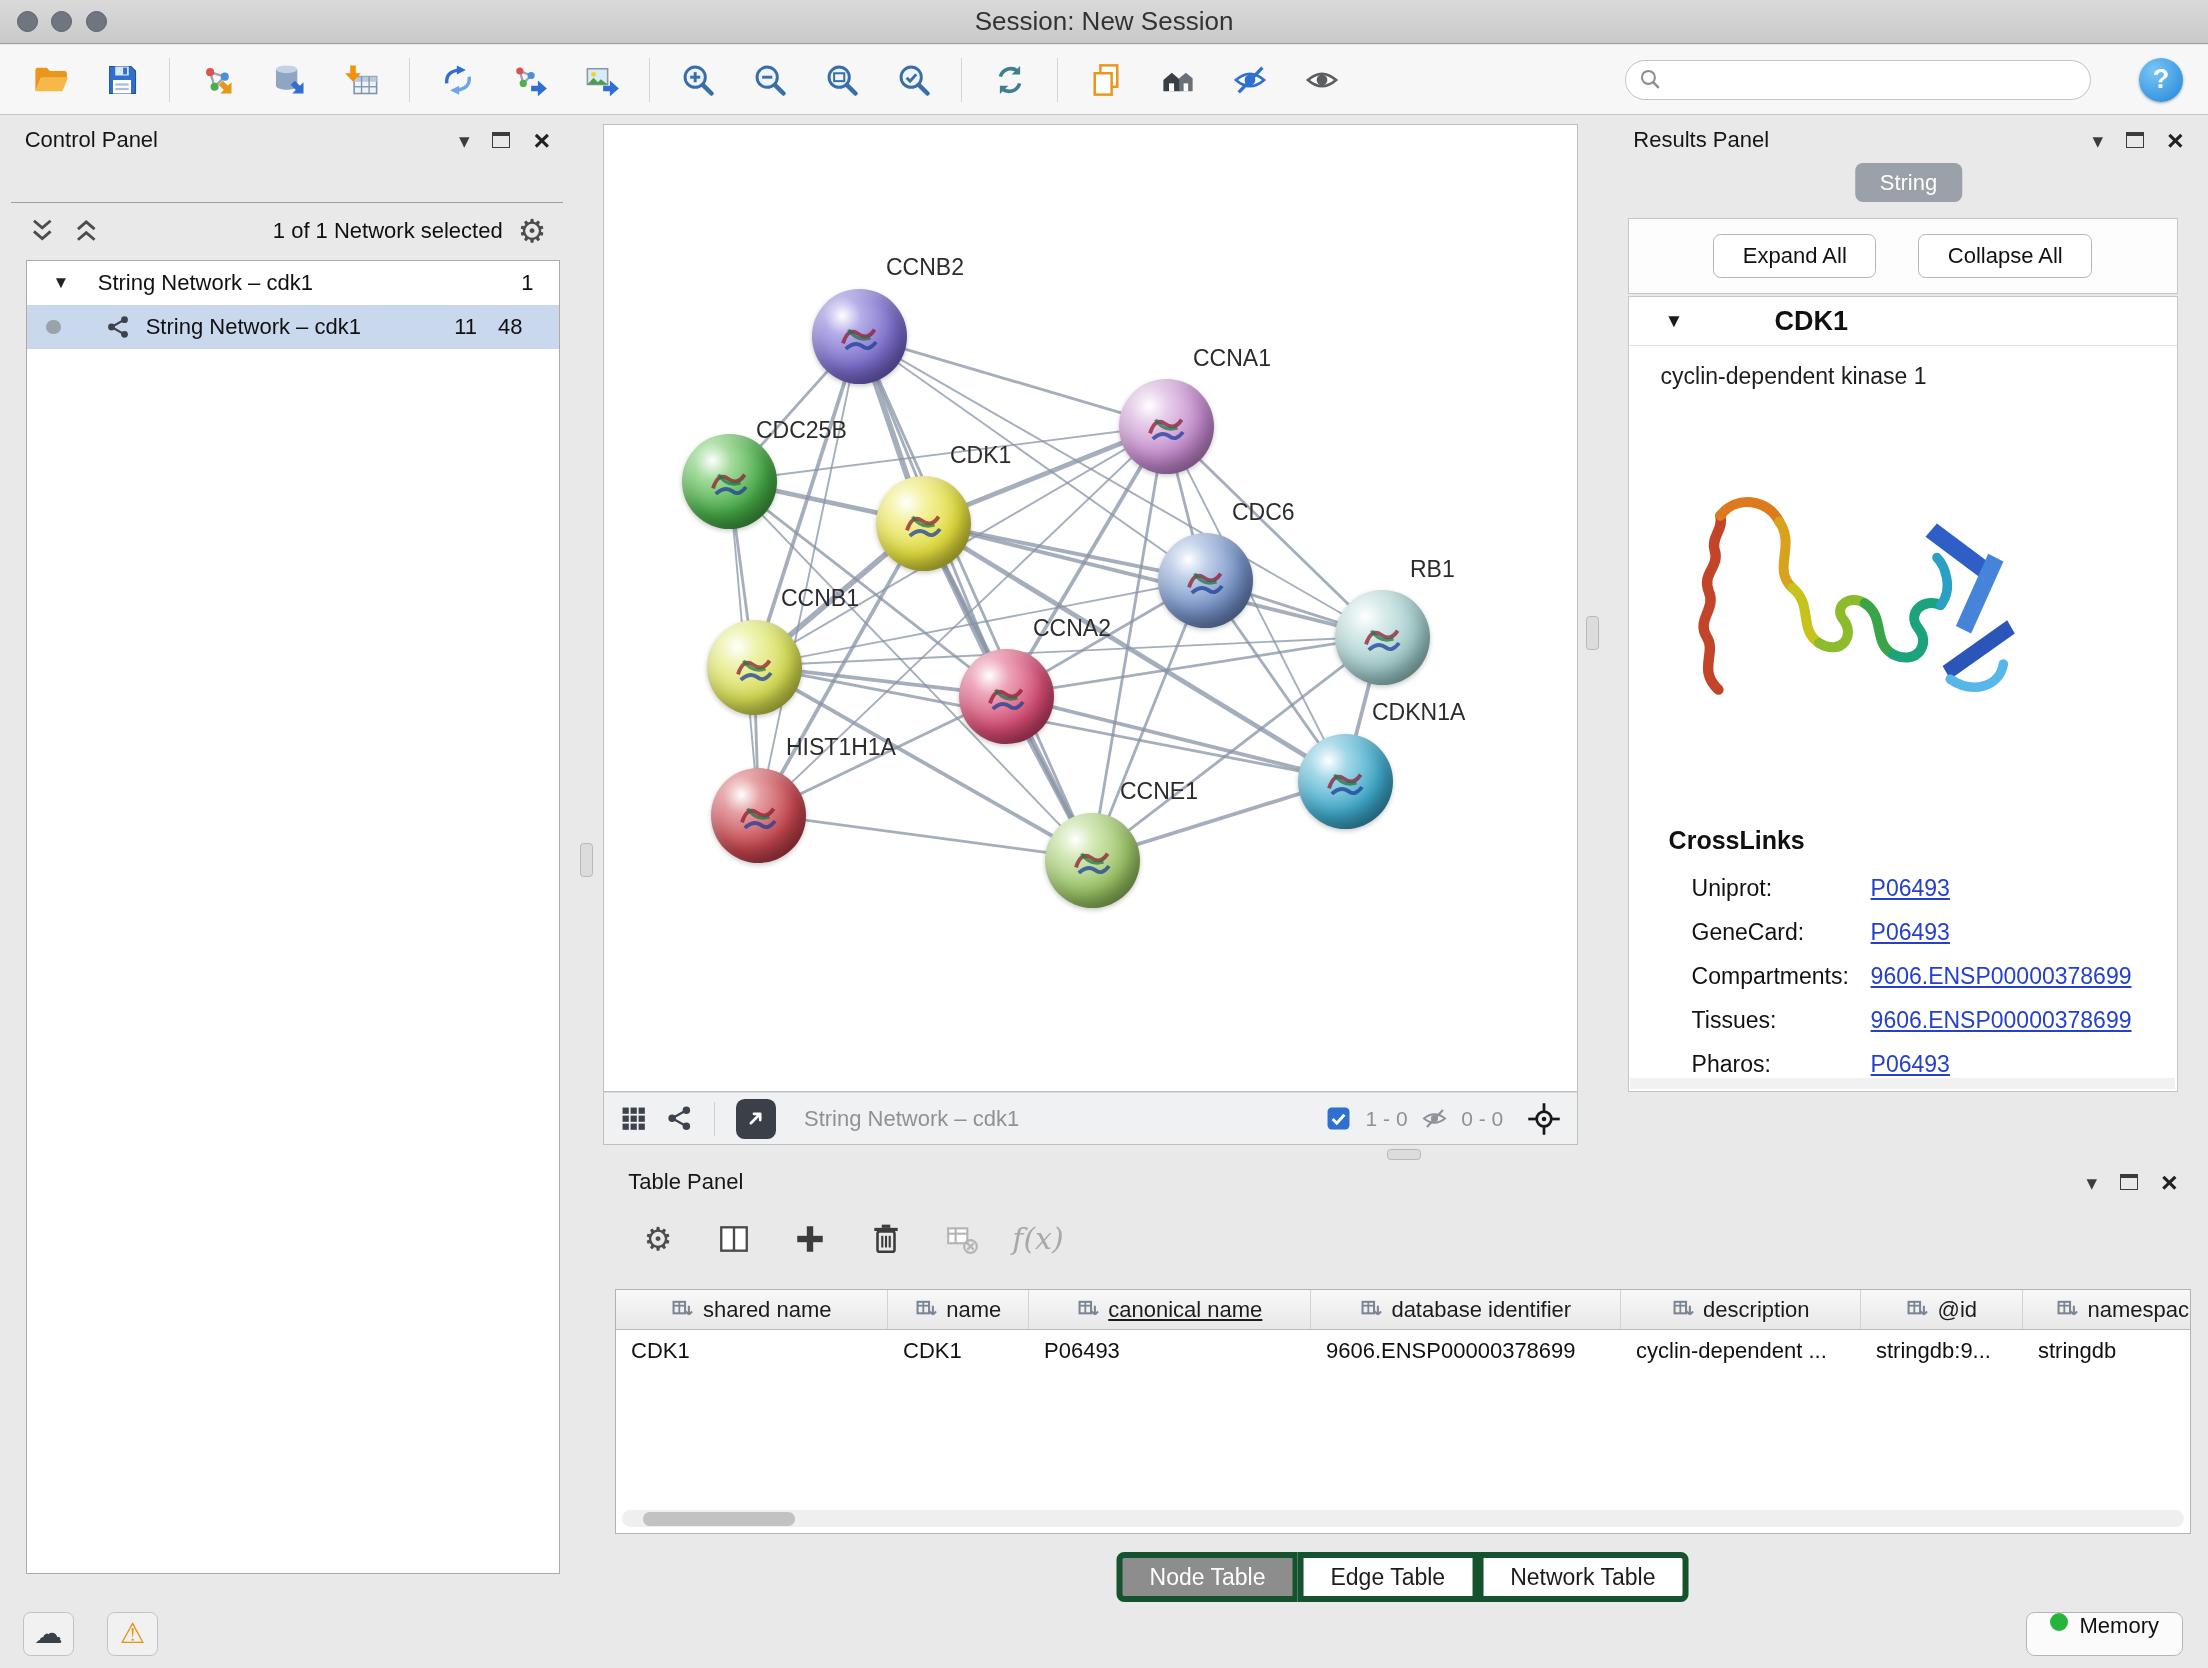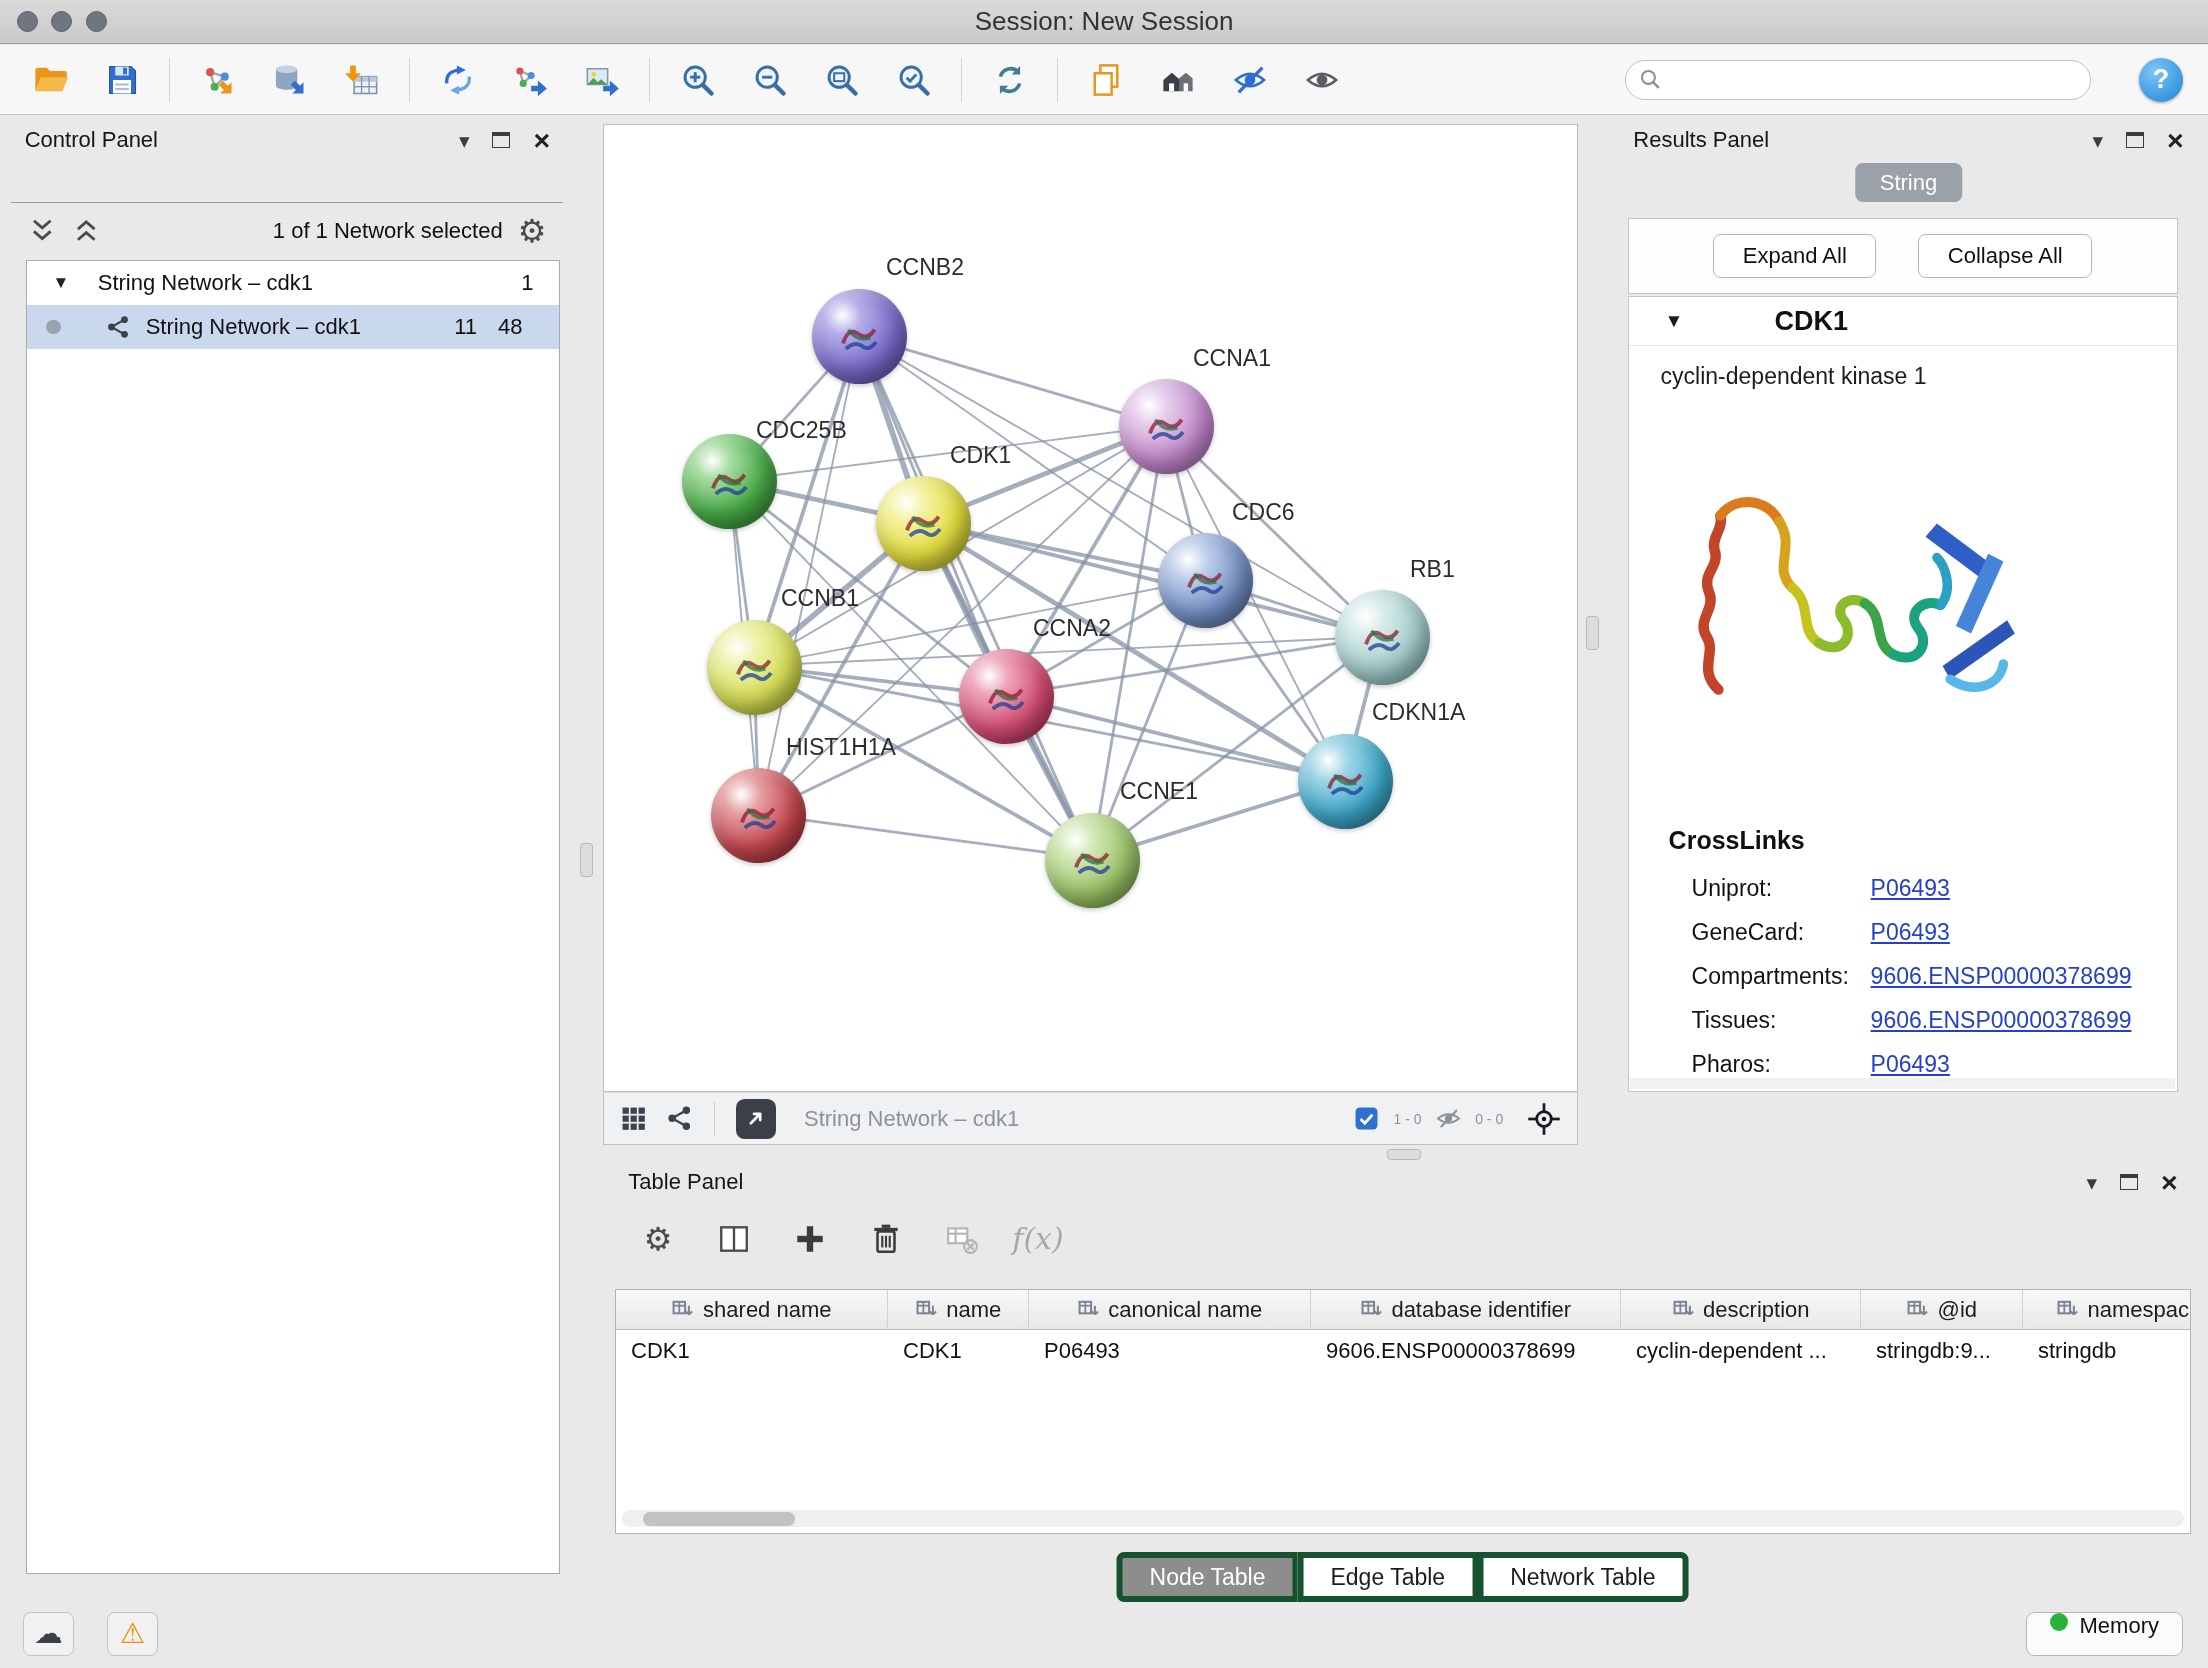--- a/index.html
+++ b/index.html
@@ -58,21 +58,21 @@
 .net-node{position:absolute;width:95px;height:95px;border-radius:50%;display:flex;align-items:center;justify-content:center;box-shadow:inset -7.6px -11.4px 19px rgba(0,0,0,.28),inset 3.8px 5.7px 9.5px rgba(255,255,255,.25),0 1.9px 4.8px rgba(0,0,0,.22)}
 .node-protein{width:55px;height:55px;opacity:.92}
 .net-label{position:absolute;font-size:23px;color:#2c2c2c;white-space:nowrap}
 .net-bar{position:absolute;left:603px;top:1092px;width:975px;height:53px;background:#f0f1f2;border:1px solid #bfbfbf;border-top:1px solid #dadada;display:flex;align-items:center;padding:0 15px;gap:17px}
 .nbtn{display:flex;align-items:center;justify-content:center}
 .nbtn svg{width:28.5px;height:28.5px}
 .nb-div{width:1px;height:34px;background:#cfcfcf;margin:0 3.8px}
 .nb-export{width:40px;height:40px;border-radius:8.6px;background:#3a3f48;display:flex;align-items:center;justify-content:center}
 .nb-export svg{width:25px;height:25px}
 .nb-name{font-size:22px;color:#8e9298;margin-left:11.4px}
-.nb-right{margin-left:auto;display:flex;align-items:center;gap:13.3px;font-size:14px;color:#8e9298}
+.nb-right{margin-left:auto;display:flex;align-items:center;gap:13.3px;font-size:21px;color:#8e9298}
 .nb-right svg{width:27px;height:27px}
 .nb-right .crosshair{width:36px;height:36px;margin-left:9.5px}
 .grab{position:absolute;background:#dcdcdc;border:1px solid #b8b8b8;border-radius:3.8px}
 
 
 .results-panel{position:absolute;left:1620px;top:121px;width:577px;height:1008px}
 .rp-pill{position:absolute;left:50%;transform:translateX(-50%);top:42px;background:#9aa1a8;color:#fff;font-size:22px;padding:6.7px 25px;border-radius:7.6px}
 .rp-actions{position:absolute;left:7.6px;right:19px;top:97px;height:76px;background:#fdfdfd;border:1px solid #c6c6c6;display:flex;align-items:center;justify-content:center;gap:42px}
 .rp-btn{background:#fff;border:1px solid #b5b5b5;border-radius:7.6px;font-size:22px;padding:7.6px 28.5px;color:#111}
 .rp-entry{position:absolute;left:7.6px;right:19px;top:175px;height:796px;background:#fff;border:1px solid #c6c6c6;overflow:hidden}
@@ -651,21 +651,21 @@
           </div>
           <div class="th" style="width: 141px;">
             <svg class="sort-ic" viewBox="0 0 18 18">
               <rect x="2" y="3" width="9" height="9" fill="none" stroke="#7a8694" stroke-width="1.6"></rect>
               <line x1="2" y1="6" x2="11" y2="6" stroke="#7a8694" stroke-width="1.4"></line>
               <line x1="6.5" y1="3" x2="6.5" y2="12" stroke="#7a8694" stroke-width="1.4"></line>
               <path d="M14 6 v7 M14 13 l-2.5-2.5 M14 13 l2.5-2.5" stroke="#7a8694" stroke-width="1.6" fill="none"></path>
             </svg>
             <span>name</span>
           </div>
-          <div class="th" style="width: 282px;">
+          <div class="th" style="width: 282px; text-decoration: underline;">
             <svg class="sort-ic" viewBox="0 0 18 18">
               <rect x="2" y="3" width="9" height="9" fill="none" stroke="#7a8694" stroke-width="1.6"></rect>
               <line x1="2" y1="6" x2="11" y2="6" stroke="#7a8694" stroke-width="1.4"></line>
               <line x1="6.5" y1="3" x2="6.5" y2="12" stroke="#7a8694" stroke-width="1.4"></line>
               <path d="M14 6 v7 M14 13 l-2.5-2.5 M14 13 l2.5-2.5" stroke="#7a8694" stroke-width="1.6" fill="none"></path>
             </svg>
             <span>canonical name</span>
           </div>
           <div class="th" style="width: 310px;">
             <svg class="sort-ic" viewBox="0 0 18 18">

